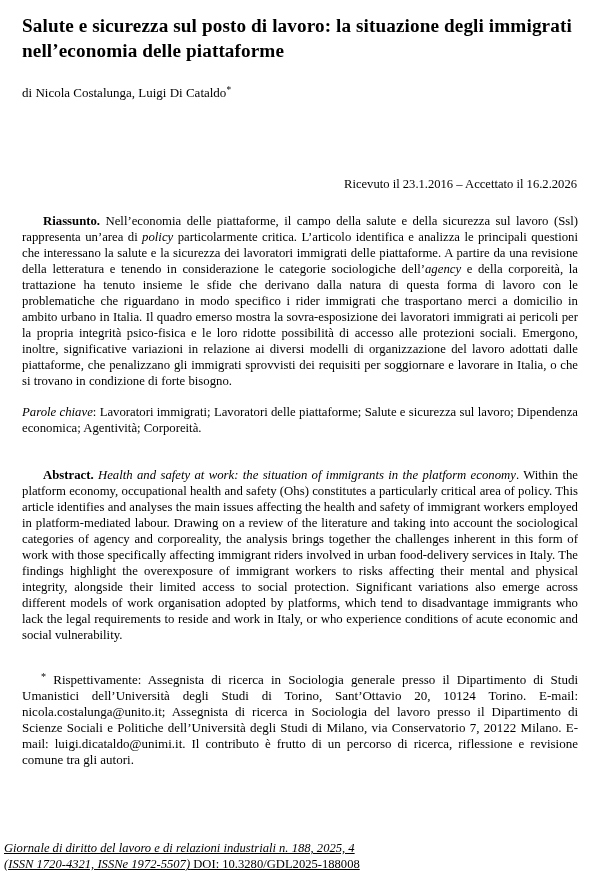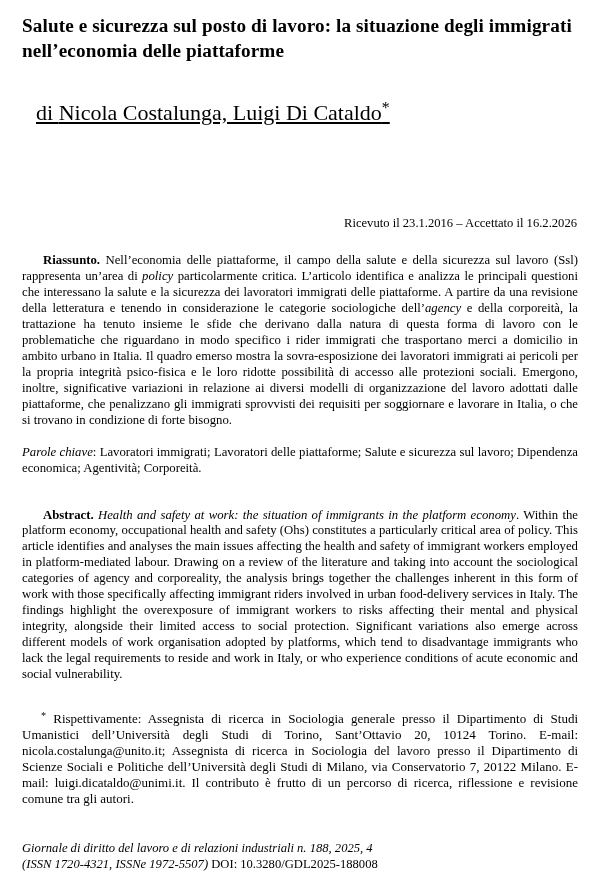--- a/index.html
+++ b/index.html
@@ -40,26 +40,25 @@
     font-weight: bold;
     line-height: 1.30;
     letter-spacing: 0.1px;
     margin: 0;
     padding-top: 14px;
     text-align: left;
   }
 
   
   .authors {
-    font-size: 22px;
+    font-size: 13px;
     line-height: 1.25;
-    margin: 14px;
+    margin: 0;
     padding-top: 21px;
     white-space: nowrap;
-    text-decoration: underline;
   }
   .authors sup {
     font-size: 0.72em;
     vertical-align: 0.42em;
     line-height: 0;
   }
 
   
   .received-line {
     font-size: 12.6px;
@@ -114,26 +113,27 @@
   }
   .footnote sup {
     font-size: 0.78em;
     vertical-align: 0.40em;
     line-height: 0;
   }
 
   
   .journal-footer {
     position: absolute;
-    left: 22px;
+    left: 4px;
     top: 840px;
     width: 560px;
     font-size: 12.6px;
     line-height: 1.28;
     font-style: italic;
+    text-decoration: underline;
   }
   .journal-footer .roman {
     font-style: normal;
   }
   .journal-footer .line {
     display: block;
     white-space: nowrap;
   }
 </style>
 </head>

